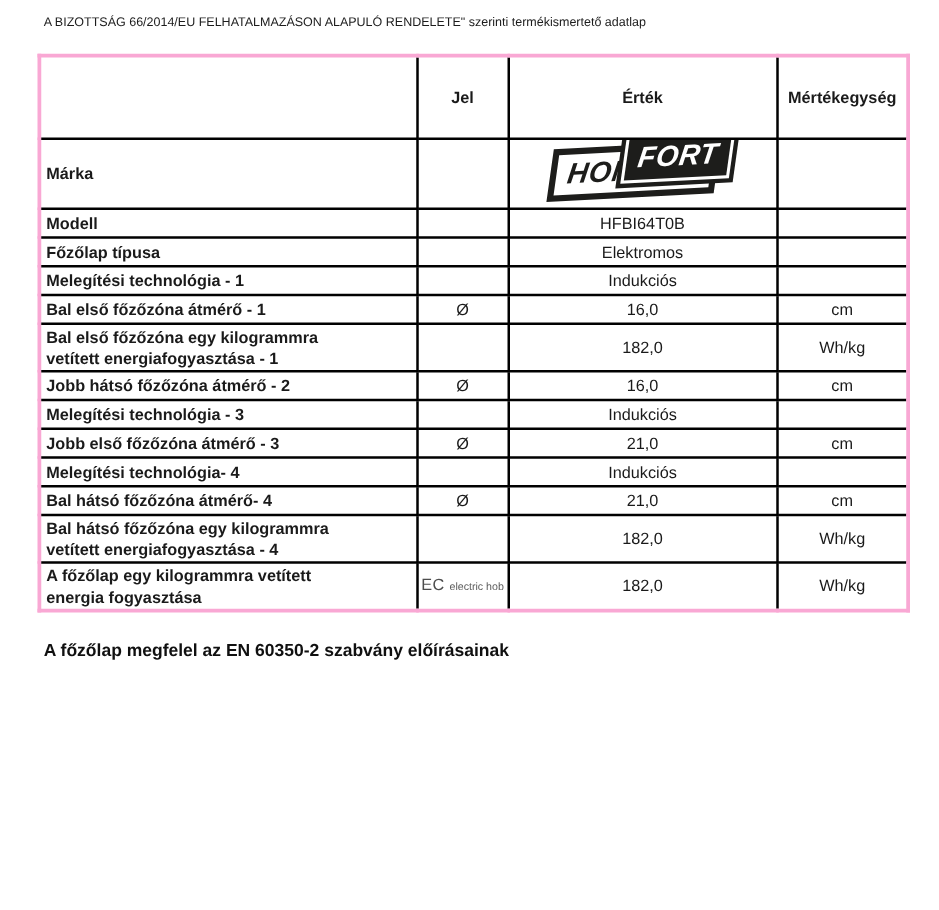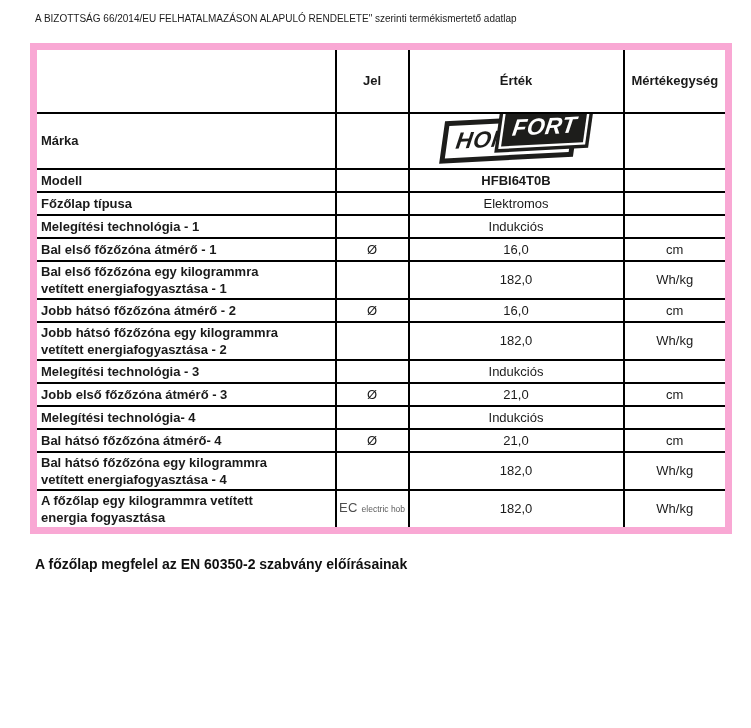--- a/index.html
+++ b/index.html
@@ -17,21 +17,21 @@
     font-size: 10px;
     line-height: 19px;
     color: #1c1c1c;
     text-align: justify;
   }
   table.spec-table {
     border-collapse: collapse;
     margin: 15px 0 0 30px;
     table-layout: fixed;
     width: 695px;
-    border: 7px solid #f9a8d4;
+    border: 3px solid #f9a8d4;
   }
   table.spec-table td {
     border: 2px solid #000;
     vertical-align: middle;
     font-size: 13px;
     color: #1a1a1a;
     overflow: hidden;
   }
   .col-label { width: 302px; }
   .col-jel   { width: 73px;  }
@@ -54,21 +54,21 @@
     color: #101010;
   }
   td.c-head {
     font-weight: bold;
     text-align: center;
     font-size: 13.5px;
     color: #101010;
   }
   td.c-center { text-align: center; }
   td.c-brandlabel { vertical-align: top; }
-  .val-bold { font-weight: bold; border-radius: 11px; }
+  .val-bold { font-weight: normal; border-radius: 11px; }
 
   
   .ec-wrap {
     display: block;
     text-align: center;
     line-height: 11px;
     padding: 3px 2px;
     color: #4d4d4d;
   }
   .ec-main { font-size: 13px; letter-spacing: 0.5px; }
@@ -181,27 +181,20 @@
         <td class="c-center"></td>
         <td class="c-center">182,0</td>
         <td class="c-center">Wh/kg</td>
       </tr>
       <tr class="h-1">
         <td class="c-label">Jobb hátsó főzőzóna átmérő - 2</td>
         <td class="c-center">Ø</td>
         <td class="c-center">16,0</td>
         <td class="c-center">cm</td>
       </tr>
-      <tr class="h-2">
-        <td class="c-label">Jobb hátsó főzőzóna egy kilogrammra
-vetített energiafogyasztása - 2</td>
-        <td class="c-center"></td>
-        <td class="c-center">182,0</td>
-        <td class="c-center">Wh/kg</td>
-      </tr>
       <tr class="h-1">
         <td class="c-label">Melegítési technológia - 3</td>
         <td class="c-center"></td>
         <td class="c-center">Indukciós</td>
         <td class="c-center"></td>
       </tr>
       <tr class="h-1">
         <td class="c-label">Jobb első főzőzóna átmérő - 3</td>
         <td class="c-center">Ø</td>
         <td class="c-center">21,0</td>

